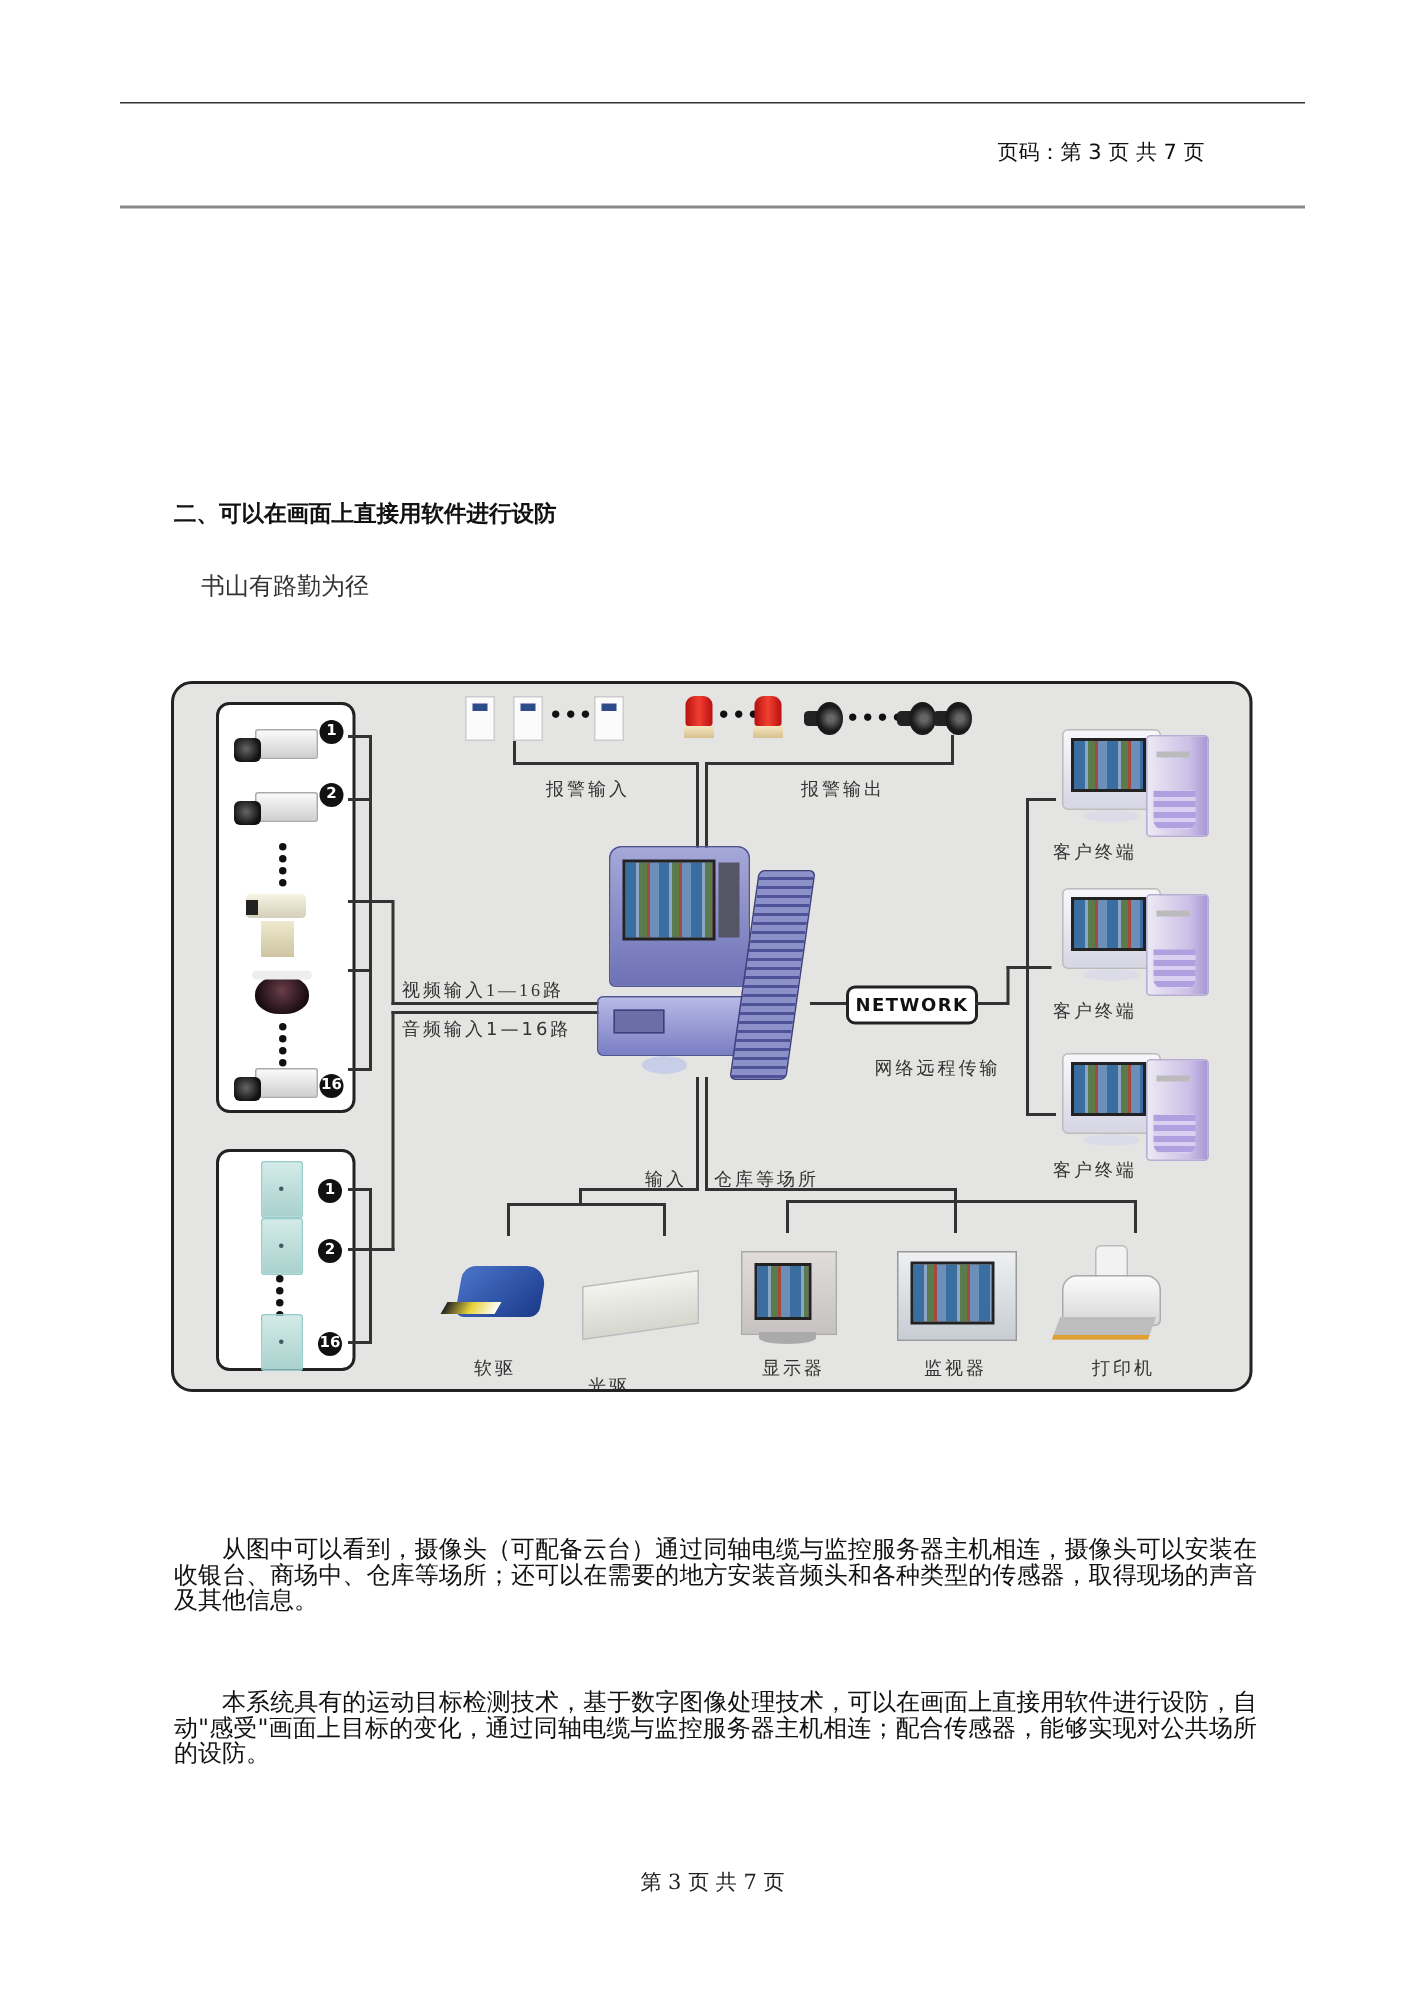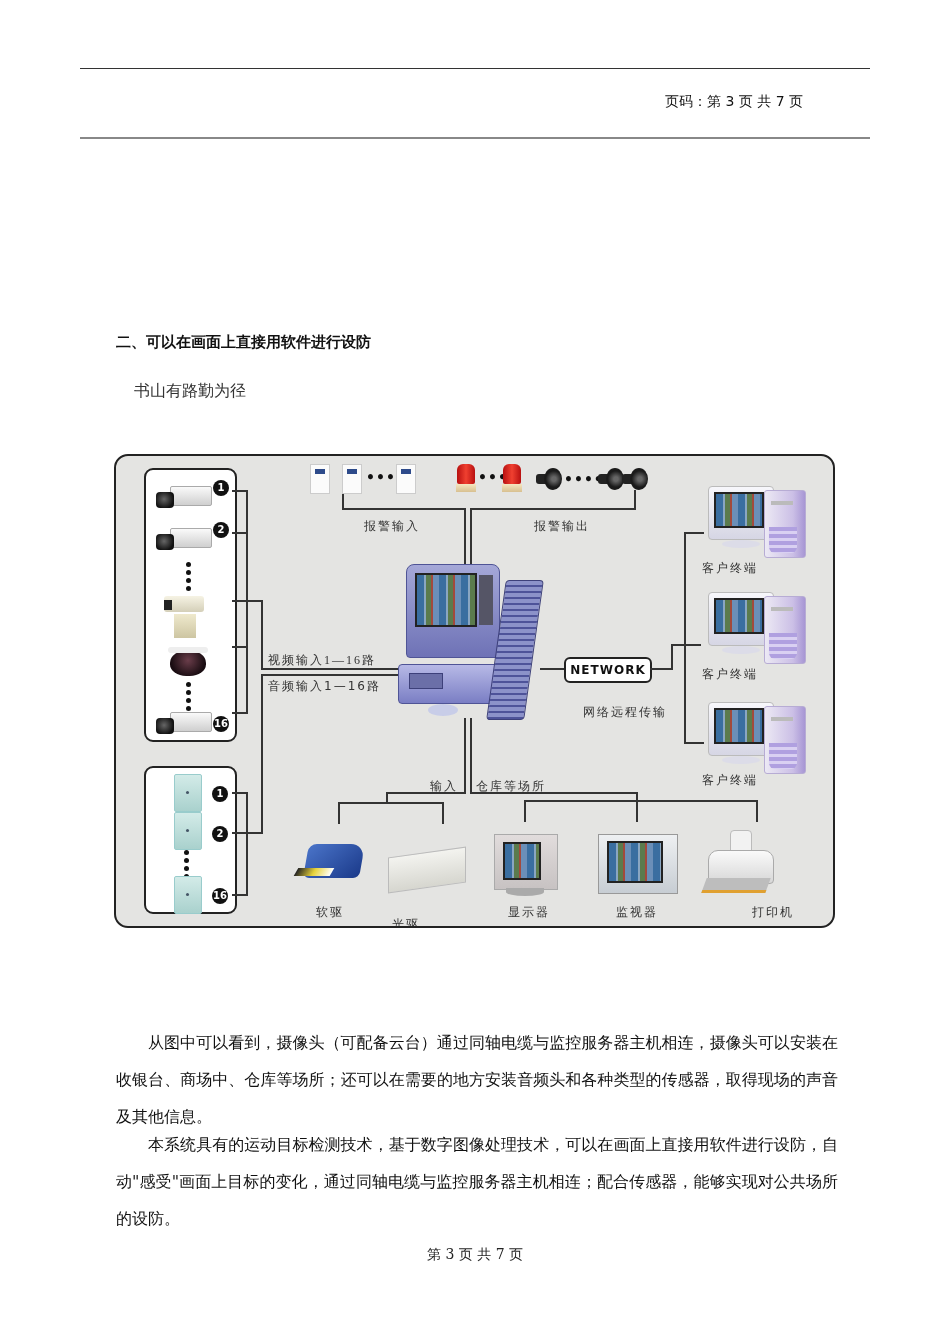--- a/index.html
+++ b/index.html
@@ -84,21 +84,21 @@
   .disp .m { position:absolute; left:0; top:0; width:62px; height:54px; background: linear-gradient(#e1dcdc,#c7c2c2); border:1px solid #aaa; }
   .disp .scr { position:absolute; left:8px; top:7px; width:38px; height:38px; }
   .disp .st { position:absolute; left:12px; top:54px; width:38px; height:8px; background:#aaa; border-radius: 0 0 50% 50%; }
   .tv { position:absolute; left:482px; top:378px; width:78px; height:58px; background: linear-gradient(#eef0f2,#c7cdd3); border:1px solid #999; }
   .tv .scr { position:absolute; left:8px; top:6px; width:56px; height:42px; }
   .printer { position:absolute; left:588px; top:374px; width:72px; height:66px; }
   .printer .tray { position:absolute; left:26px; top:0; width:20px; height:24px; background:#f2f2f2; border:1px solid #bbb; border-radius:4px 4px 0 0; }
   .printer .b { position:absolute; left:4px; top:20px; width:64px; height:32px; background: linear-gradient(#fafafa,#d7d7d7); border:1px solid #aaa; border-radius: 10px 10px 4px 4px; }
   .printer .o { position:absolute; left:0; top:48px; width:64px; height:12px; background:#bdbdbd; transform: skewX(-20deg); border-bottom: 3px solid #e0a030; }
 
-  .para { position:absolute; left:116px; width: 722px; font-size: 16px; line-height: 37px; color:#111; text-indent: 32px; text-align: justify; }
+  .para { position:absolute; left:116px; width: 722px; font-size: 16px; line-height: 17px; color:#111; text-indent: 32px; text-align: justify; }
   .footer { position:absolute; left: 0; width: 950px; top: 1246px; text-align:center; font-size: 14px; color:#222; }
 </style>
 </head>
 <body>
 
 <div class="hdr">
   <div class="c3">
     <div class="pg">页码：第 3 页  共 7 页</div>
   </div>
 </div>
@@ -295,19 +295,19 @@
   <div class="printer">
       <div class="tray"></div>
       <div class="b"></div>
       <div class="o"></div>
     </div>
 
   <div class="dlabel" style="left:200px; top:448px;text-align:center;">软驱</div>
   <div class="dlabel" style="left:276px; top:460px;">光驱</div>
   <div class="dlabel" style="left:392px; top:448px;">显示器</div>
   <div class="dlabel" style="left:500px; top:448px;">监视器</div>
-  <div class="dlabel" style="left:612px; top:448px;margin-left:24px;">打印机</div>
+  <div class="dlabel" style="left:612px; top:448px;">打印机</div>
 </div>
 
 <div class="para" style="top:1024px;">从图中可以看到，摄像头（可配备云台）通过同轴电缆与监控服务器主机相连，摄像头可以安装在收银台、商场中、仓库等场所；还可以在需要的地方安装音频头和各种类型的传感器，取得现场的声音及其他信息。</div>
 <div class="para" style="top:1126px;">本系统具有的运动目标检测技术，基于数字图像处理技术，可以在画面上直接用软件进行设防，自动"感受"画面上目标的变化，通过同轴电缆与监控服务器主机相连；配合传感器，能够实现对公共场所的设防。</div>
 
 <div class="footer">第 3 页 共 7 页</div>
 
 </body></html>

